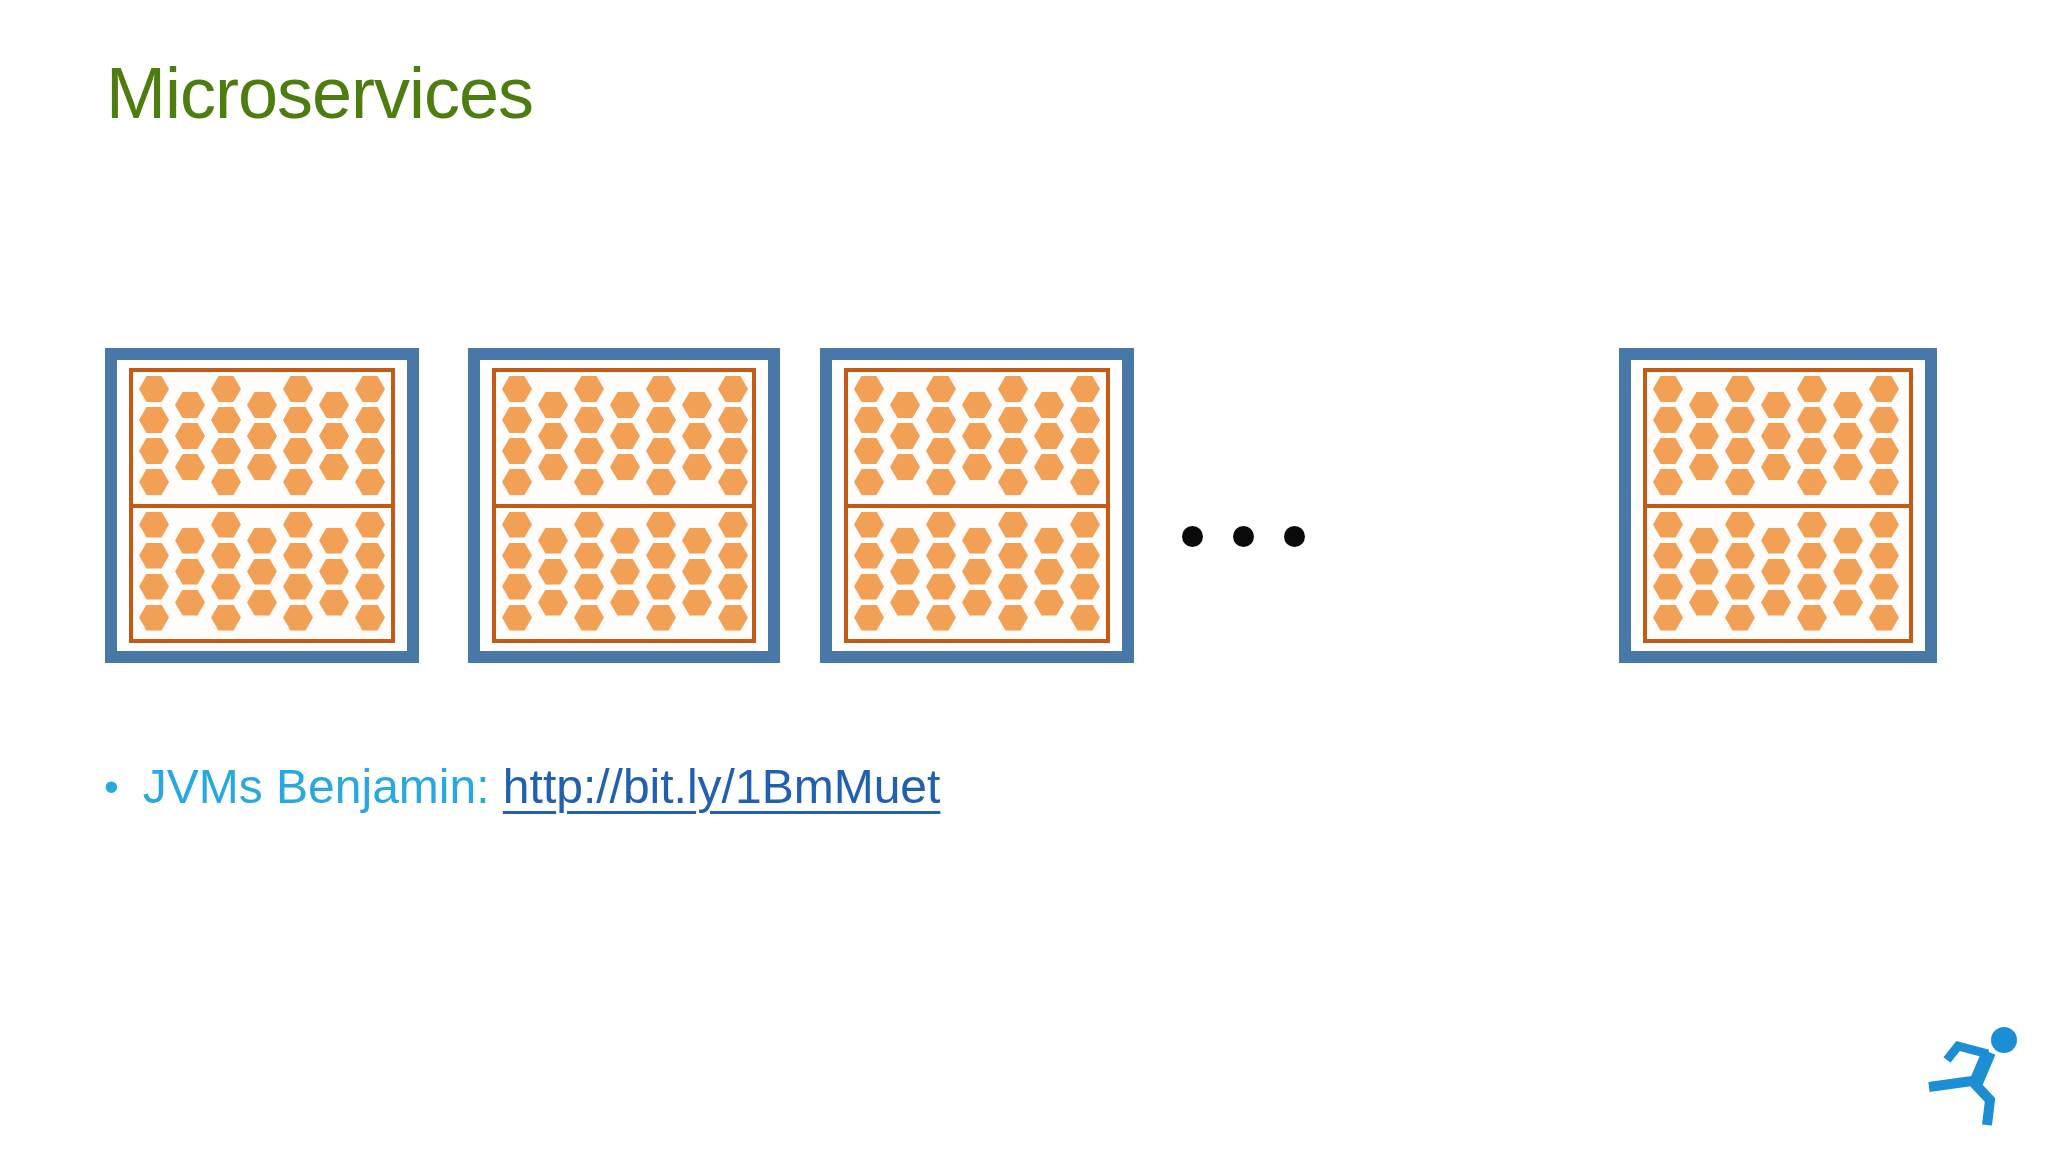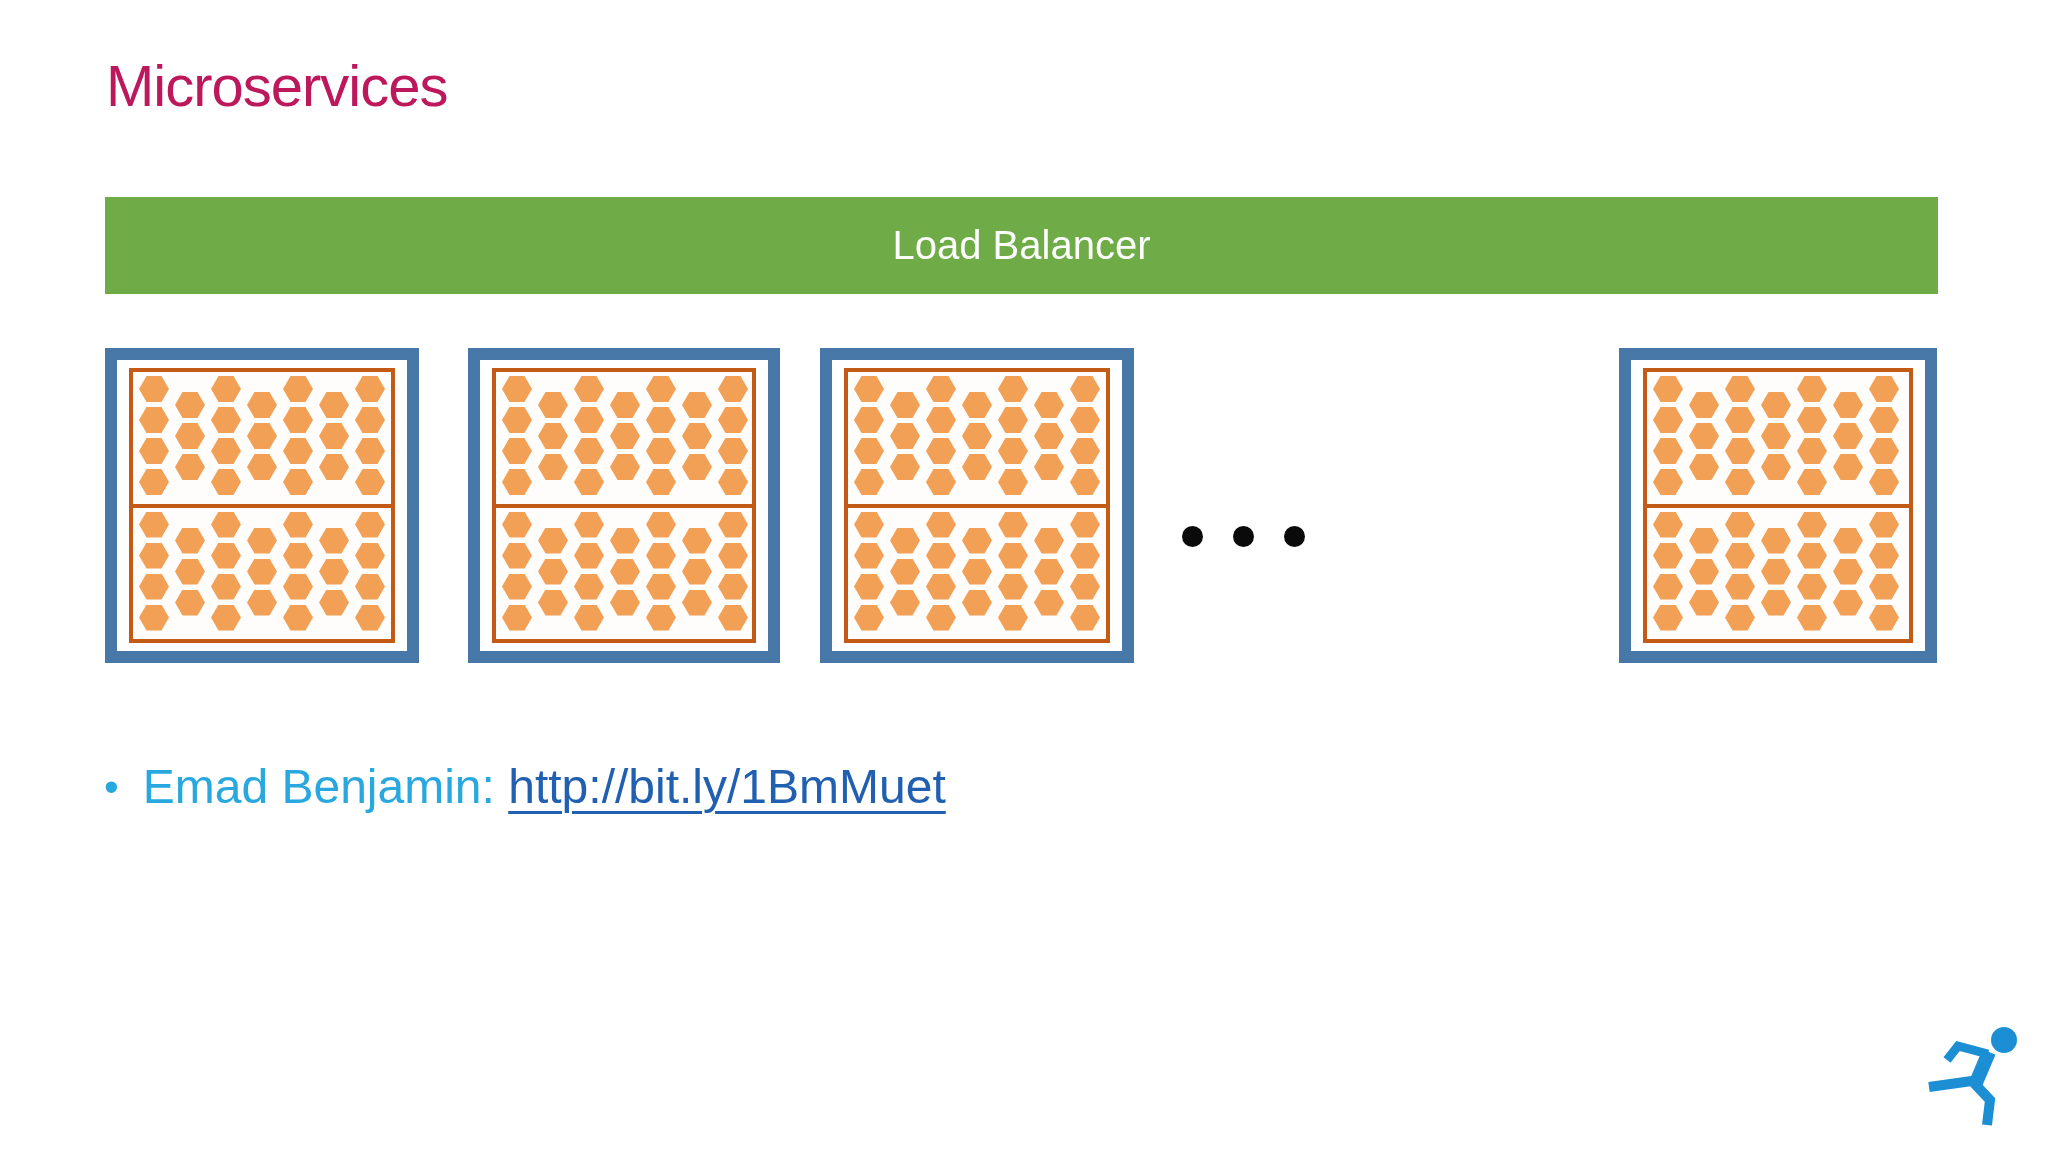--- a/index.html
+++ b/index.html
@@ -6,22 +6,22 @@
   .slide{
     position:relative;
     width:2048px;height:1152px;
     background:#ffffff;
     overflow:hidden;
     font-family:"Liberation Sans", sans-serif;
   }
   .title{
     position:absolute;left:106px;top:52px;
     margin:0;
-    font-size:58px;font-weight:400;letter-spacing:-1px;
-    color:#be185d;
+    font-size:72px;font-weight:400;letter-spacing:-1px;
+    color:#4d7c0f;
   }
   .lb-bar{
     position:absolute;left:105px;top:197px;width:1833px;height:97px;
     background:#6FAC47;
     display:flex;align-items:center;justify-content:center;
   }
   .lb-bar span{
     color:#FDFDFD;font-size:40px;font-weight:400;
   }
   .vm-box{
@@ -76,23 +76,20 @@
     width:108px;height:112px;
   }
 </style>
 </head>
 <body>
 
 <div class="slide">
 
   <h1 class="title">Microservices</h1>
 
-  <div class="lb-bar">
-    <span>Load Balancer</span>
-  </div>
 
   <div id="vm-diagram">
       <div class="vm-box" style="left: 105px; top: 348px; width: 314px; height: 315px; border-color: rgb(72, 120, 167);">
         <div class="jvm-wrap" style="border-color: rgb(195, 90, 21);">
           <div class="jvm-half">
             <div class="hex" style="background: rgb(242, 160, 85); left: 6px; top: 4px; width: 30px; height: 26px;"></div>
             <div class="hex" style="background: rgb(242, 160, 85); left: 6px; top: 35px; width: 30px; height: 26px;"></div>
             <div class="hex" style="background: rgb(242, 160, 85); left: 6px; top: 66px; width: 30px; height: 26px;"></div>
             <div class="hex" style="background: rgb(242, 160, 85); left: 6px; top: 97px; width: 30px; height: 26px;"></div>
             <div class="hex" style="background: rgb(242, 160, 85); left: 42px; top: 20px; width: 30px; height: 26px;"></div>
@@ -323,21 +320,21 @@
     </div>
 
   <div id="ellipsis">
       <div class="dot" style="background: rgb(10, 10, 10); left: 1182px; top: 526px;"></div>
       <div class="dot" style="background: rgb(10, 10, 10); left: 1233px; top: 526px;"></div>
       <div class="dot" style="background: rgb(10, 10, 10); left: 1284px; top: 526px;"></div>
     </div>
 
 
   <div class="bullet-line">
-    <span class="bullet-marker">•</span><span class="author">Emad Benjamin: </span><a class="ref-link" href="#">http://bit.ly/1BmMuet</a>
+    <span class="bullet-marker">•</span><span class="author">JVMs Benjamin: </span><a class="ref-link" href="#">http://bit.ly/1BmMuet</a>
   </div>
 
   <svg class="logo" viewBox="0 0 108 112" aria-hidden="true">
     <g stroke="#1C8FD4" fill="none">
       <path d="M25,38 L36,24 L66,32" stroke-width="9"></path>
       <path d="M67,30 L53,63" stroke-width="14"></path>
       <path d="M57,58 L7,65" stroke-width="10"></path>
       <path d="M52,61 L68,78 L65,103" stroke-width="10" stroke-linejoin="miter"></path>
     </g>
     <circle cx="82" cy="18" r="13" fill="#1C8FD4"></circle>

